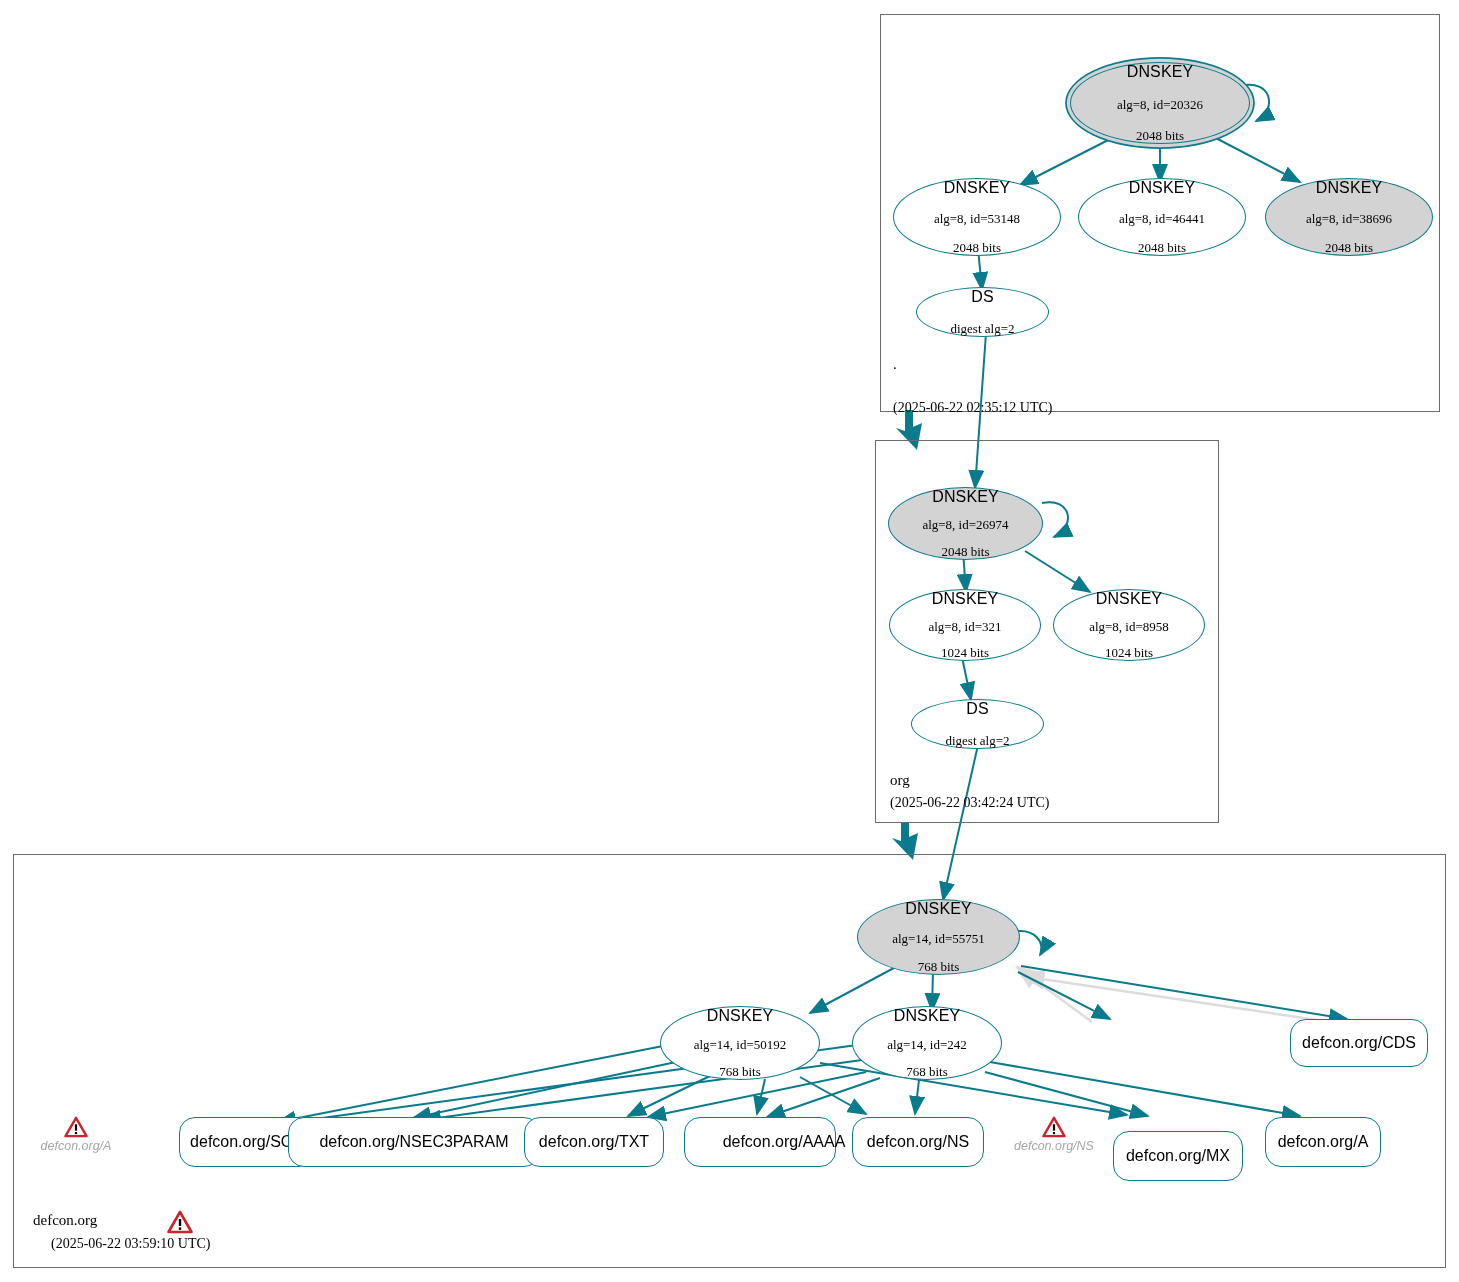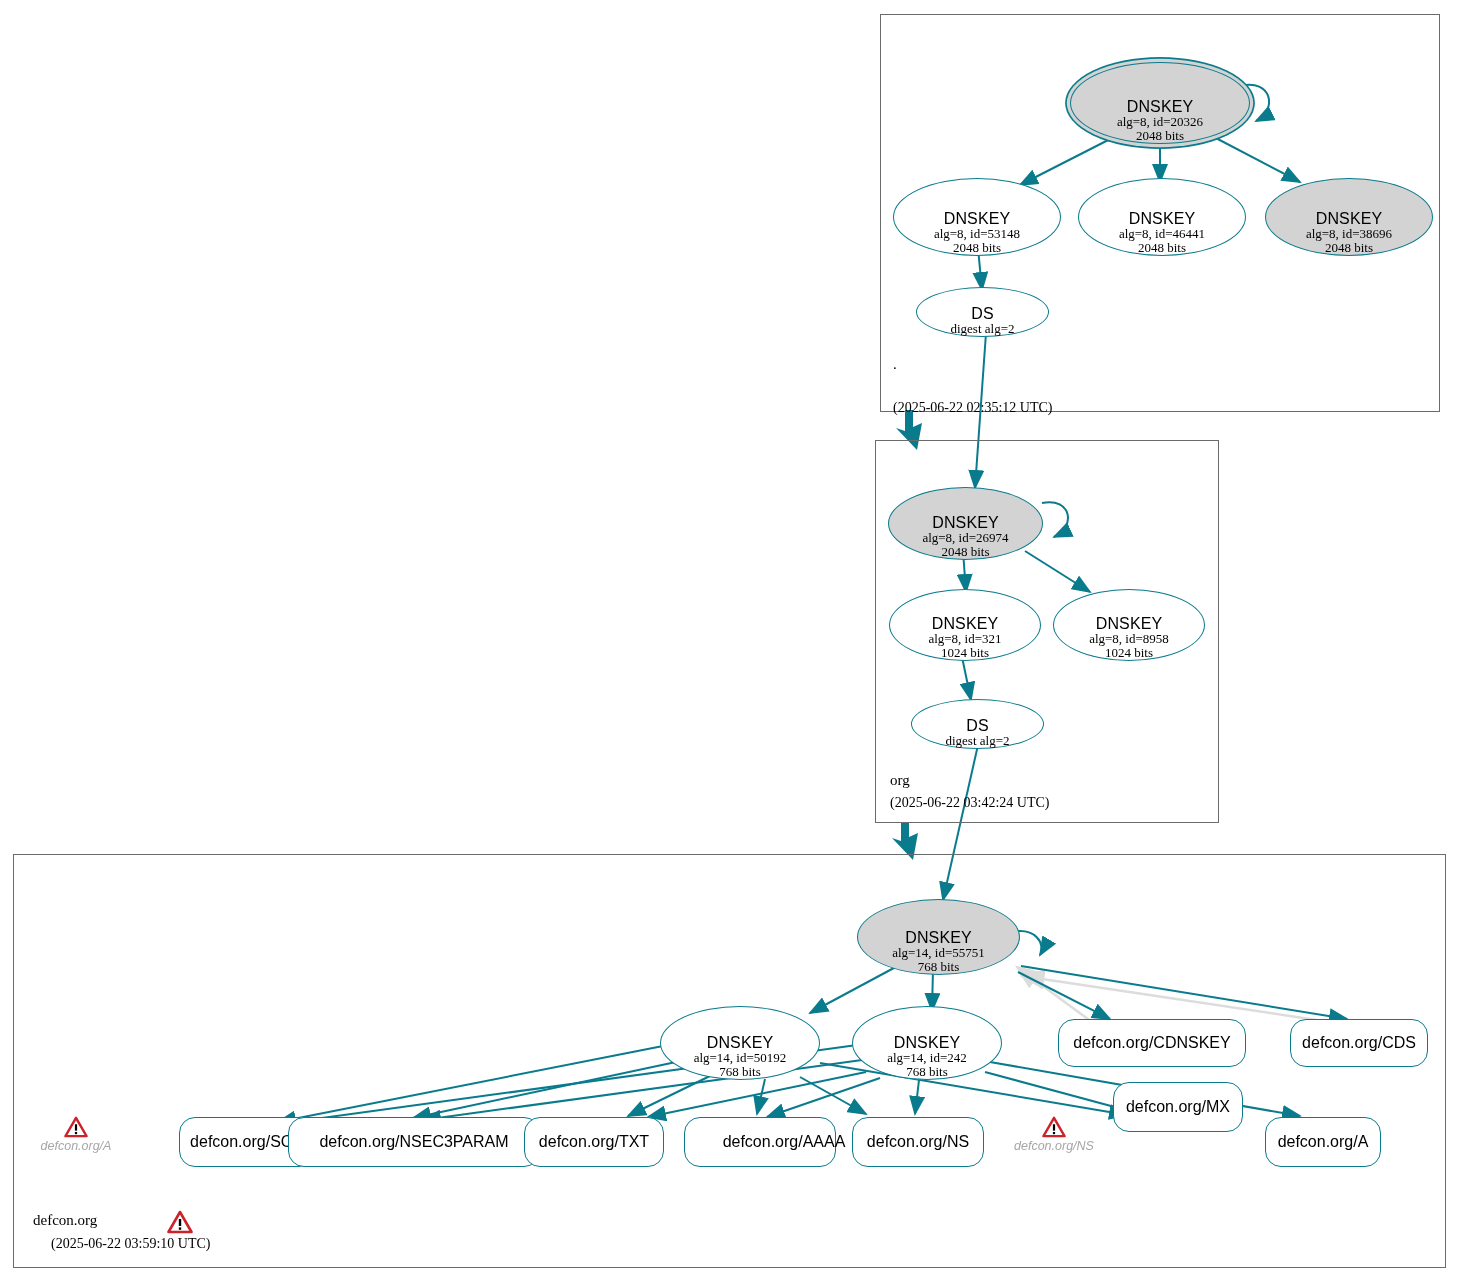--- a/index.html
+++ b/index.html
@@ -45,21 +45,21 @@
   }
   
   .node-ellipse {
     position: absolute;
     border: 1.7px solid #0a7b8c;
     border-radius: 50%;
     box-sizing: border-box;
     display: flex;
     flex-direction: column;
     align-items: center;
-    justify-content: flex-end;
+    justify-content: space-between;
     background: #ffffff;
     text-align: center;
     line-height: 1.08;
   }
   .node-ellipse.filled { background: #d3d3d3; }
   .node-ellipse.double {
     box-shadow: 0 0 0 3.2px #ffffff, 0 0 0 4.9px #0a7b8c;
   }
   .node-ellipse.filled.double {
     box-shadow: 0 0 0 3.2px #d3d3d3, 0 0 0 4.9px #0a7b8c;
@@ -282,29 +282,28 @@
     <div class="nl2">alg=14, id=50192</div>
     <div class="nl3">768 bits</div>
   </div>
 
   <div class="node-ellipse" style="left:852px; top:1006px; width:150px; height:74px;">
     <div class="nl1">DNSKEY</div>
     <div class="nl2">alg=14, id=242</div>
     <div class="nl3">768 bits</div>
   </div>
 
-  <div class="node-rect" style="left:1058px; top:1019px; width:188px; height:48px;">defcon.org/CDNSKEY</div>
   <div class="node-rect" style="left:1290px; top:1019px; width:138px; height:48px;">defcon.org/CDS</div>
 
   <div class="node-rect" style="left:147px; top:1117px; width:136px; height:50px;margin-left:32px;">defcon.org/SOA</div>
   <div class="node-rect" style="left:288px; top:1117px; width:252px; height:50px;">defcon.org/NSEC3PARAM</div>
   <div class="node-rect" style="left:524px; top:1117px; width:140px; height:50px;">defcon.org/TXT</div>
   <div class="node-rect" style="left:684px; top:1117px; width:152px; height:50px;padding-left:48px;">defcon.org/AAAA</div>
   <div class="node-rect" style="left:852px; top:1117px; width:132px; height:50px;">defcon.org/NS</div>
-  <div class="node-rect" style="left:1113px; top:1082px; width:130px; height:50px;">defcon.org/MX</div>
+  <div class="node-rect" style="left:1113px; top:1131px; width:130px; height:50px;">defcon.org/MX</div>
   <div class="node-rect" style="left:1265px; top:1117px; width:116px; height:50px;">defcon.org/A</div>
 
   <div class="err-node" style="left:28px; top:1116px; width:96px;">
     <svg width="24" height="22" viewBox="0 0 26 24">
       <path d="M13,2 L24.5,22 L1.5,22 z" fill="#ffffff" stroke="#cc2229" stroke-width="2.6" stroke-linejoin="round"></path>
       <rect x="11.8" y="9" width="2.4" height="7" fill="#000000"></rect>
       <rect x="11.8" y="17.4" width="2.4" height="2.4" fill="#000000"></rect>
     </svg>
     <div class="err-label">defcon.org/A</div>
   </div>

